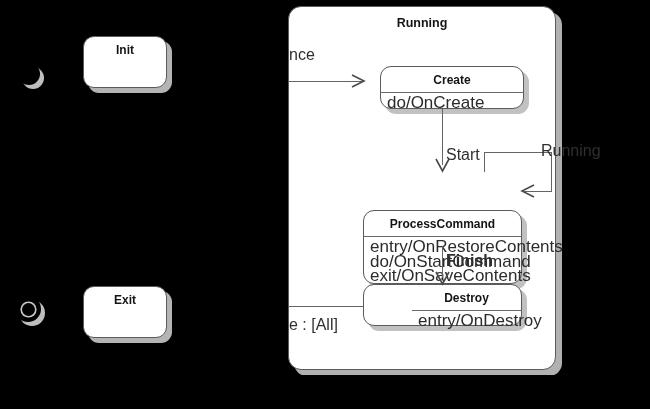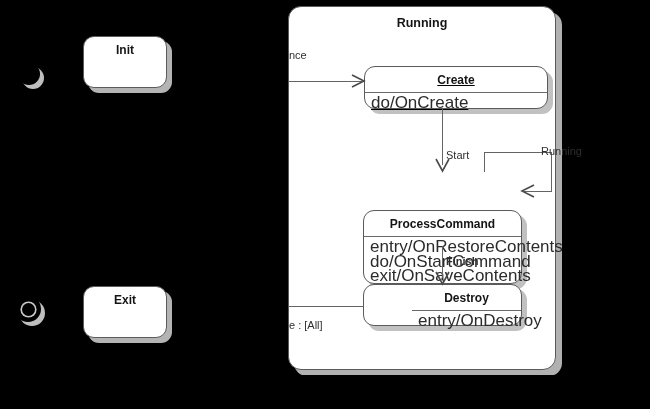--- a/index.html
+++ b/index.html
@@ -103,42 +103,42 @@
   .edge-v {
     position: absolute;
     width: 0;
     border-left: 1.5px solid #646464;
   }
   
   .arrow-svg { position: absolute; }
 
   .edge-label {
     position: absolute;
-    font-size: 11px;
+    font-size: 16px;
     color: #2f2f2f;
     white-space: nowrap;
     line-height: 12px;
   }
 
   
   .occluder {
     position: absolute;
     background: #000000;
   }
 </style>
 </head>
 <body>
 
 <div id="canvas">
 
   <div class="composite" style="left:288px; top:6px; width:268px; height:364px;">
     <div class="composite-title">Running</div>
   </div>
 
-  <div class="state-box" style="left:364px; top:66px; width:184px; height:43px;text-decoration:underline;">
+  <div class="state-box" style="left:380px; top:66px; width:144px; height:43px;">
     <div class="state-title">Create</div>
     <div class="state-divider"></div>
     <div class="state-body">do/OnCreate</div>
   </div>
 
   <div class="state-box" style="left:363px; top:172px; width:159px; height:74px;margin-top:38px;">
     <div class="state-title">ProcessCommand</div>
     <div class="state-divider"></div>
     <div class="state-body">entry/OnRestoreContents
 do/OnStartCommand

